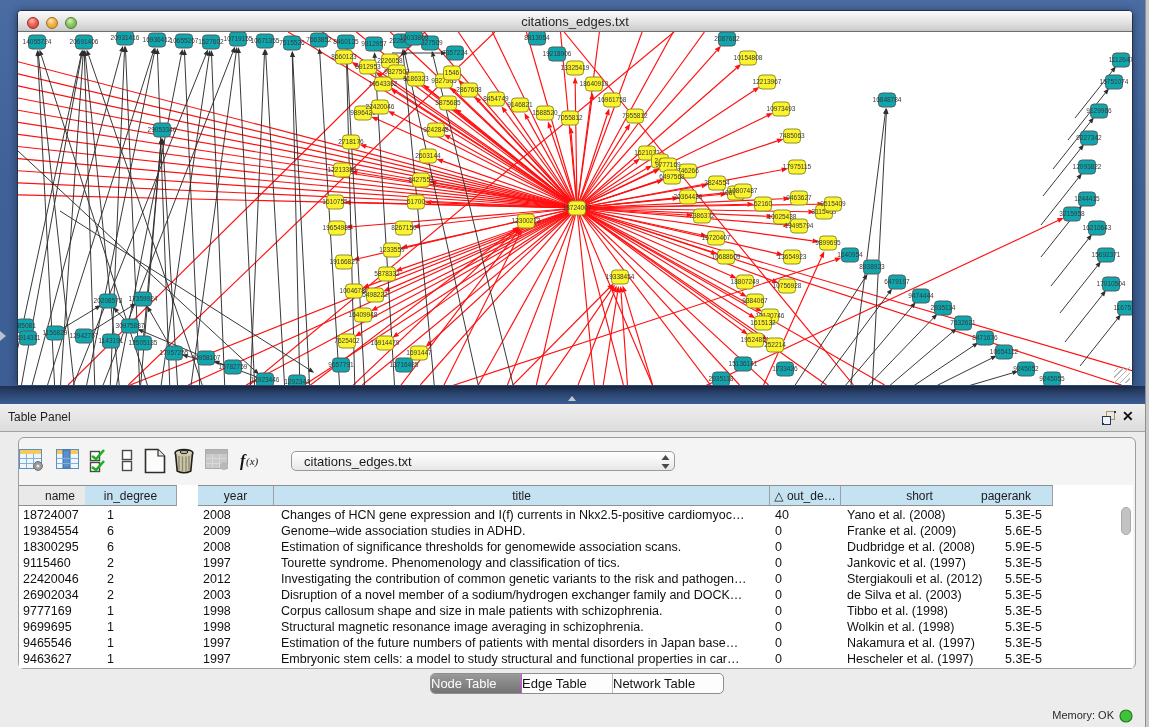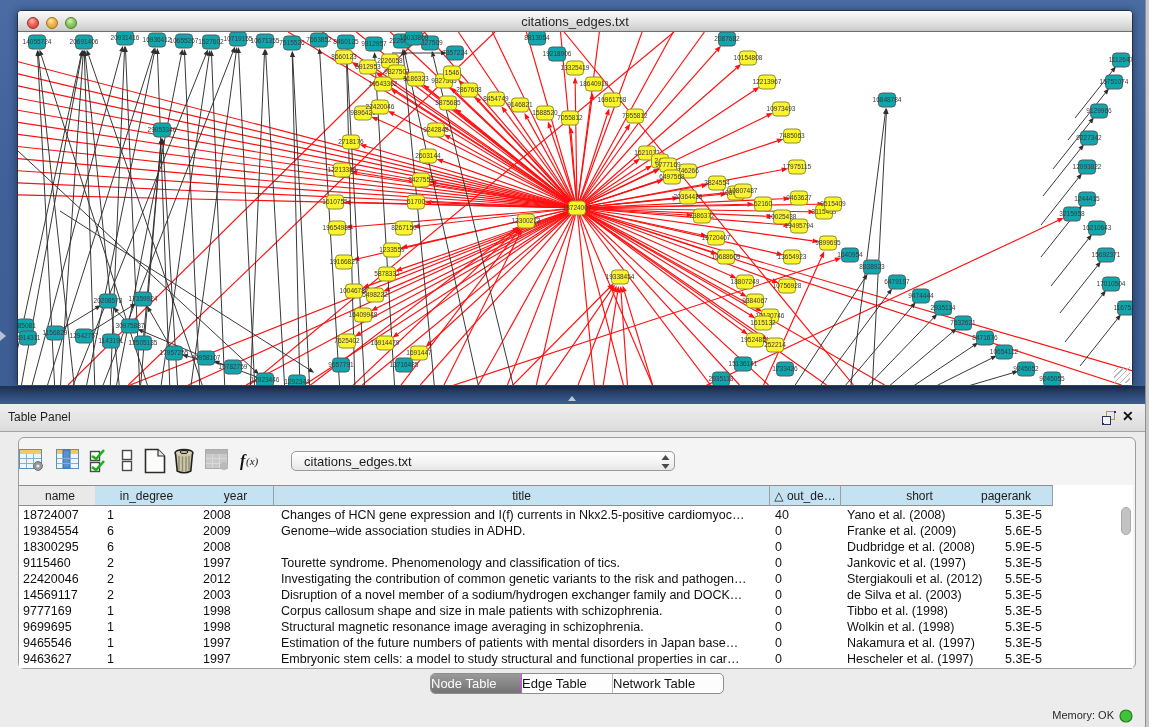--- a/index.html
+++ b/index.html
@@ -813,21 +813,21 @@
         <span class="txt">citations_edges.txt</span>
       <svg width="9" height="14" style="position:absolute;left:369px;top:3px">
         <path d="M4.5 0 L8.5 5 H0.5 Z" fill="#4a4a4a"></path>
         <path d="M4.5 14 L8.5 9 H0.5 Z" fill="#4a4a4a"></path>
       </svg>
     </div>
   </div>
 
   <div id="table">
     <div class="hcell" style="left:0px;   width:83px;  background:#e9e9e9;">name</div>
-    <div class="hcell" style="left:76px;  width:104px;">in_degree</div>
+    <div class="hcell" style="left:66px;  width:92px;">in_degree</div>
     <div class="hcell" style="left:179px; width:76px;">year</div>
     <div class="hcell" style="left:255px; width:496px;">title</div>
     <div class="hcell" style="left:751px; width:71px;">△ out_de…</div>
     <div class="hcell" style="left:822px; width:158px;">short</div>
     <div class="hcell" style="left:941px; width:93px;">pagerank</div>
   </div>
   <div class="trow" style="top:507px">
 <span class="c0">18724007</span>
       <span class="c1">1</span>
       <span class="c2">2008</span>
@@ -842,20 +842,21 @@
       <span class="c2">2009</span>
 <span class="c3">Genome–wide association studies in ADHD.</span>
       <span class="c4">0</span>
       <span class="c5">Franke et al. (2009)</span>
       <span class="c6">5.6E-5</span>
 </div>
 <div class="trow" style="top:539px">
 <span class="c0">18300295</span>
       <span class="c1">6</span>
       <span class="c2">2008</span>
+<span class="c3">Estimation of significance thresholds for genomewide association scans.</span>
       <span class="c4">0</span>
       <span class="c5">Dudbridge et al. (2008)</span>
       <span class="c6">5.9E-5</span>
 </div>
 <div class="trow" style="top:555px">
 <span class="c0">9115460</span>
       <span class="c1">2</span>
       <span class="c2">1997</span>
 <span class="c3">Tourette syndrome. Phenomenology and classification of tics.</span>
       <span class="c4">0</span>
@@ -865,21 +866,21 @@
 <div class="trow" style="top:571px">
 <span class="c0">22420046</span>
       <span class="c1">2</span>
       <span class="c2">2012</span>
 <span class="c3">Investigating the contribution of common genetic variants to the risk and pathogen…</span>
       <span class="c4">0</span>
       <span class="c5">Stergiakouli et al. (2012)</span>
       <span class="c6">5.5E-5</span>
 </div>
 <div class="trow" style="top:587px">
-<span class="c0">14569117</span>
+<span class="c0">26902034</span>
       <span class="c1">2</span>
       <span class="c2">2003</span>
 <span class="c3">Disruption of a novel member of a sodium/hydrogen exchanger family and DOCK…</span>
       <span class="c4">0</span>
       <span class="c5">de Silva et al. (2003)</span>
       <span class="c6">5.3E-5</span>
 </div>
 <div class="trow" style="top:603px">
 <span class="c0">9777169</span>
       <span class="c1">1</span>

